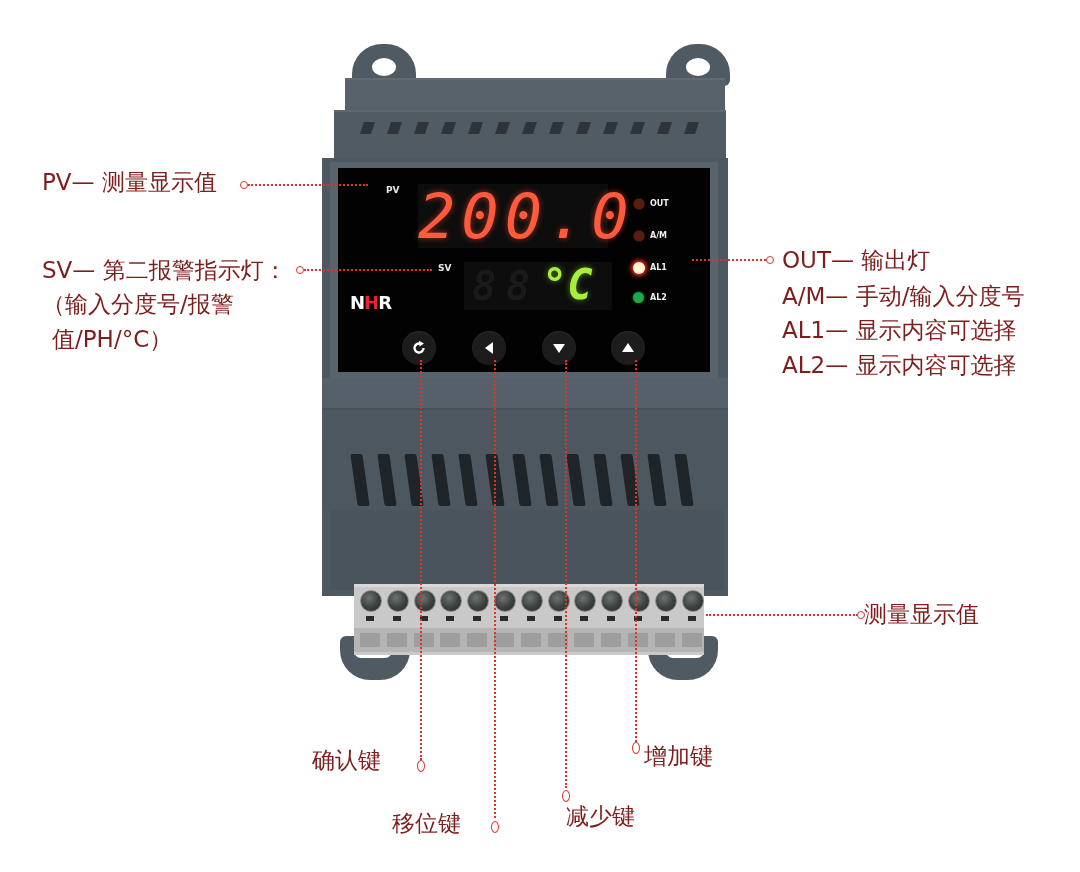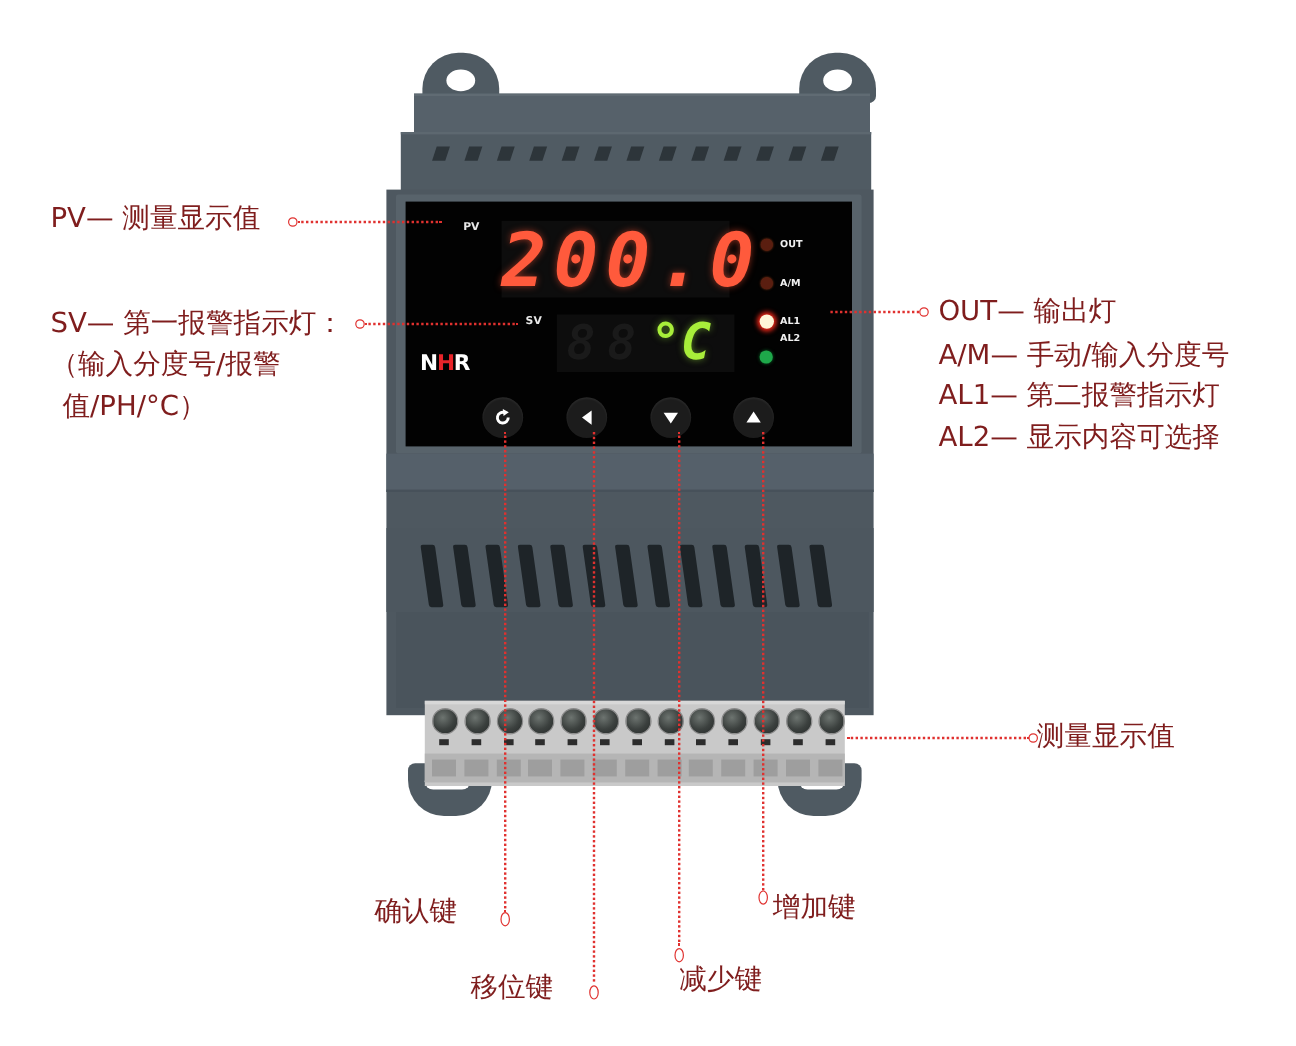--- a/index.html
+++ b/index.html
@@ -19,21 +19,21 @@
          transform: skewX(-18deg); }
   .body-main { position: absolute; left: 322px; top: 158px; width: 406px; height: 438px;
                background: #4e5860; }
   .front-panel { position: absolute; left: 330px; top: 162px; width: 388px; height: 216px;
                  background: #58636b; border-radius: 2px; }
   .screen { position: absolute; left: 338px; top: 168px; width: 372px; height: 204px; background: #020202; }
   .label-pv, .label-sv { position: absolute; color: #e8e8e8; font-size: 9px; font-weight: bold;
                          font-family: "DejaVu Sans", sans-serif; }
   .seg-box { position: absolute; background: #0d0d0d; }
   .pv-digits { position: absolute; font-family: "DejaVu Sans Mono", monospace; font-size: 62px;
-               color: #ff5a3c; letter-spacing: 6px; font-style: italic; font-weight: bold;
+               color: #ff5a3c; letter-spacing: 6px; font-style: italic; font-weight: normal;
                text-shadow: 0 0 6px rgba(255,80,50,0.55); line-height: 1; text-align: right; }
   .sv-ghost { position: absolute; font-family: "DejaVu Sans Mono", monospace; font-size: 40px;
               color: #1a1a1a; font-style: italic; font-weight: bold; line-height: 1; letter-spacing: 10px; }
   .sv-digits { position: absolute; font-family: "DejaVu Sans Mono", monospace; font-size: 42px;
                color: #a8ee3a; font-style: italic; font-weight: bold; line-height: 1;
                text-shadow: 0 0 6px rgba(160,240,60,0.5); }
   .led { position: absolute; width: 10px; height: 10px; border-radius: 50%; }
   .led-label { position: absolute; color: #f0f0f0; font-size: 8px; font-weight: bold;
                font-family: "DejaVu Sans", sans-serif; }
   .logo { position: absolute; font-family: "DejaVu Sans", sans-serif; font-weight: bold; font-size: 18px; letter-spacing: -1px; }
@@ -109,21 +109,21 @@
       <span class="sv-digits" style="left:78px;top:2px;">°C</span>
     </div>
 
     <div class="led" style="left:296px;top:31px;background:#5a1e10;box-shadow:0 0 2px #a0401a;"></div>
     <span class="led-label" style="left:312px;top:31px;">OUT</span>
     <div class="led" style="left:296px;top:63px;background:#5a1e10;box-shadow:0 0 2px #a0401a;"></div>
     <span class="led-label" style="left:312px;top:63px;">A/M</span>
     <div class="led" style="left:295px;top:94px;width:12px;height:12px;background:#fff6d8;box-shadow:0 0 4px 2px #ff2a1a;"></div>
     <span class="led-label" style="left:312px;top:95px;">AL1</span>
     <div class="led" style="left:295px;top:124px;width:11px;height:11px;background:#1ea84a;box-shadow:0 0 3px #0c6a2a;"></div>
-    <span class="led-label" style="left:312px;top:109px;">AL2</span>
+    <span class="led-label" style="left:312px;top:125px;">AL2</span>
 
     <div class="logo" style="left:12px;top:124px;">
       <span class="n">N</span><span class="h">H</span><span class="r">R</span>
     </div>
 
     <div class="key" style="left:64px;top:163px;">
       <svg width="16" height="16" viewBox="0 0 16 16">
         <path d="M12.5 8 A4.5 4.5 0 1 1 9.5 3.8" fill="none" stroke="#fff" stroke-width="2.4"></path>
         <path d="M8 0.8 L13 3.6 L8.6 6.6 Z" fill="#fff"></path>
       </svg>
@@ -212,31 +212,31 @@
       <div class="screw" style="left: 681.6px;"></div>
       <div class="sq" style="left: 687.6px;"></div>
       <div class="cell" style="left: 681.6px;"></div>
     </div>
 </div>
 
 <div class="ann" style="left:42px;top:166px;">PV— 测量显示值</div>
 <div class="dot" style="left:240px;top:181px;"></div>
 <div class="hline" style="left:248px;top:184px;width:120px;"></div>
 
-<div class="ann" style="left:42px;top:254px;">SV— 第一报警指示灯：</div>
+<div class="ann" style="left:42px;top:254px;">SV— 第二报警指示灯：</div>
 <div class="ann" style="left:42px;top:288px;">（输入分度号/报警</div>
 <div class="ann" style="left:52px;top:323px;">值/PH/°C）</div>
 <div class="dot" style="left:296px;top:266px;"></div>
 <div class="hline" style="left:304px;top:269px;width:128px;"></div>
 
 <div class="hline" style="left:692px;top:259px;width:74px;"></div>
 <div class="dot" style="left:766px;top:256px;"></div>
 <div class="ann" style="left:782px;top:244px;">OUT— 输出灯</div>
 <div class="ann" style="left:782px;top:280px;">A/M— 手动/输入分度号</div>
-<div class="ann" style="left:782px;top:314px;">AL1— 第二报警指示灯</div>
+<div class="ann" style="left:782px;top:314px;">AL1— 显示内容可选择</div>
 <div class="ann" style="left:782px;top:349px;">AL2— 显示内容可选择</div>
 
 <div class="hline" style="left:706px;top:614px;width:152px;"></div>
 <div class="dot" style="left:857px;top:611px;"></div>
 <div class="ann" style="left:864px;top:598px;">测量显示值</div>
 
 <div class="vline" style="left:420px;top:360px;height:400px;"></div>
 <div class="dot dot-oval" style="left:417px;top:760px;"></div>
 <div class="ann" style="left:312px;top:744px;">确认键</div>
 

